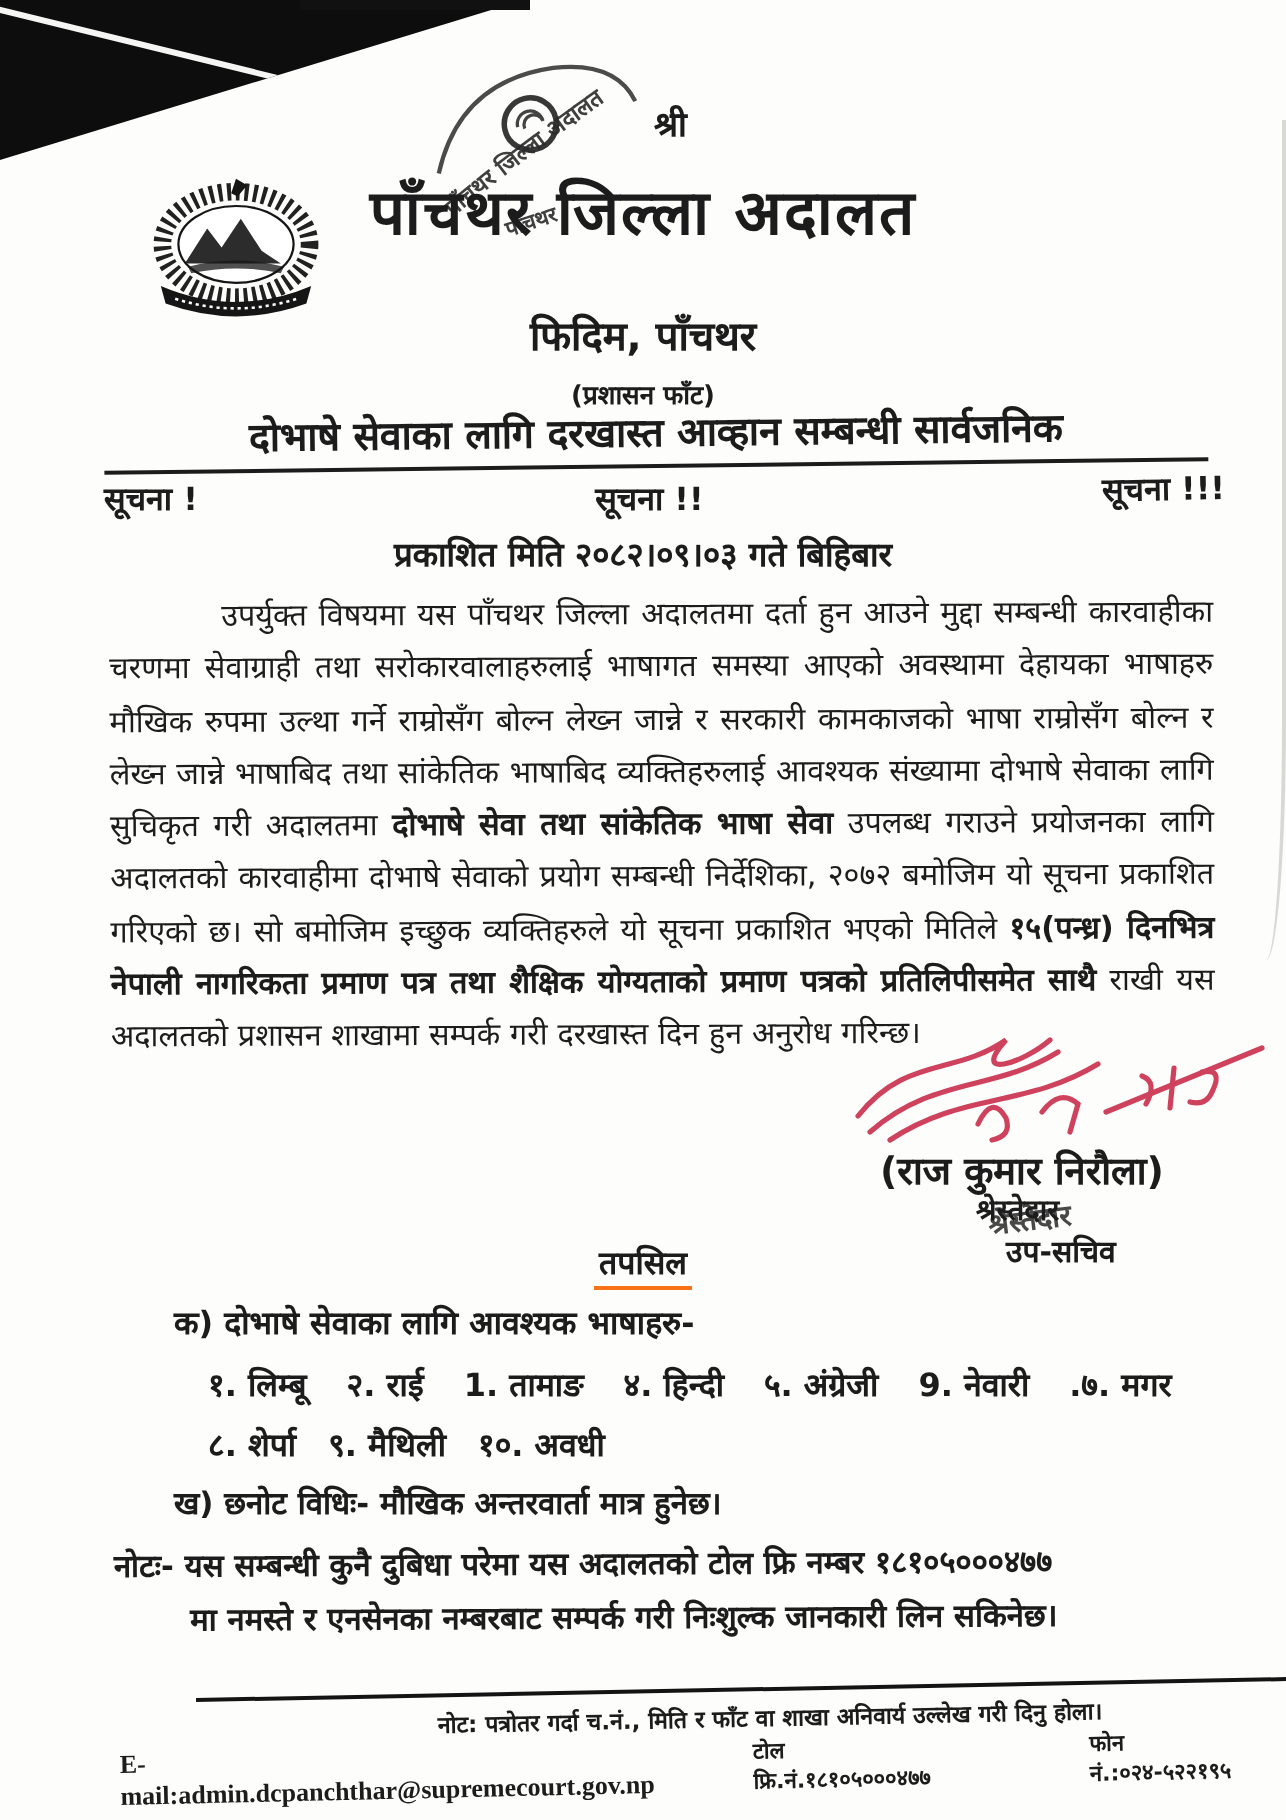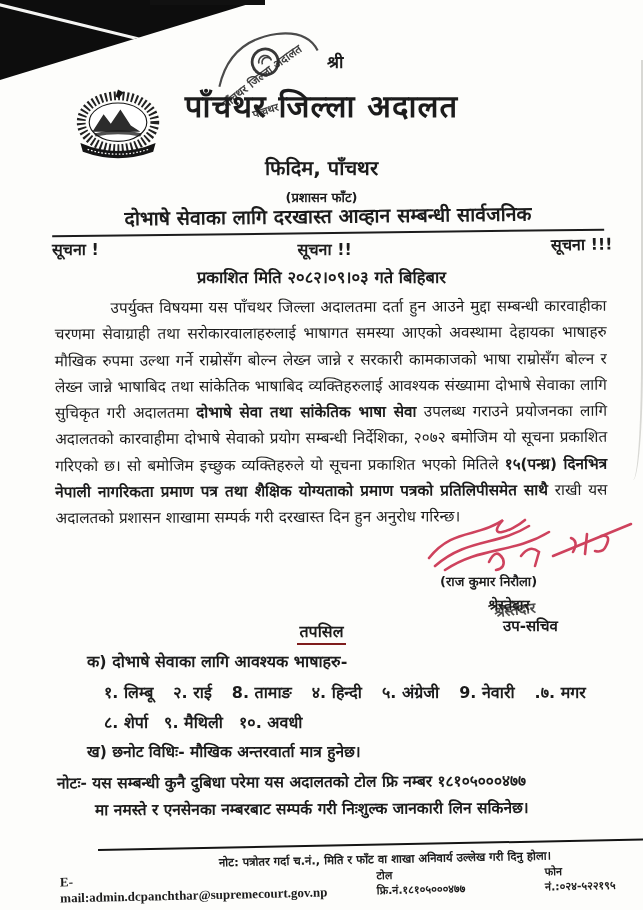--- a/index.html
+++ b/index.html
@@ -43,27 +43,27 @@
   .suchana-3{transform:translateY(-5px) rotate(-1deg);}
   .pub-date{top:265px;left:0;width:100%;text-align:center;font-size:16.5px;font-weight:bold;}
   
   .body-par{
     top:294px;left:55px;width:552px;
     font-size:15.3px;line-height:26.3px;text-align:justify;text-indent:56px;
     transform:rotate(-0.25deg);
   }
   
   .sig-svg{top:512px;left:425px;}
-  .sig-name{top:572px;left:440px;font-size:13px;font-weight:bold;}
+  .sig-name{top:572px;left:440px;font-size:19px;font-weight:bold;}
   .sig-title1{top:594px;left:488px;font-size:14.5px;font-weight:bold;}
   .sig-title1-ghost{top:599px;left:494px;font-size:14.5px;font-weight:bold;opacity:.8;transform:rotate(-7deg);}
   .sig-title2{top:615px;left:503px;font-size:15px;font-weight:bold;text-align:right;}
   
   .tapasil-h{top:620px;left:0;width:100%;text-align:center;font-size:16px;font-weight:bold;}
-  .tapasil-h span{border-bottom:2px solid #7f1d1d;padding:0 2px 2px;}
+  .tapasil-h span{border-bottom:2px solid #f97316;padding:0 2px 2px;}
   .item-ka{top:650px;left:87px;font-size:16px;font-weight:bold;}
   .lang-row1{top:681px;left:104px;width:520px;display:flex;gap:20px;font-size:16px;font-weight:bold;}
   .lang-row2{top:711px;left:104px;width:520px;display:flex;gap:16px;font-size:16px;font-weight:bold;}
   .item-kha{top:740px;left:87px;font-size:15.5px;font-weight:bold;text-align:center;}
   
   .note-block{top:769px;left:57px;width:552px;font-size:15.5px;font-weight:bold;line-height:27px;transform:rotate(-0.3deg);}
   .note-line2{padding-left:38px;}
   
   .divider{top:849px;left:98px;width:546px;border-top:2.5px solid #141414;transform:rotate(-1.1deg);transform-origin:left top;}
   .footer-note{top:851px;left:150px;width:470px;text-align:center;font-size:11.5px;font-weight:bold;transform:rotate(-1.2deg);}
@@ -150,21 +150,21 @@
   <div class="abs sig-title1-ghost">श्रेस्तेदार</div>
   <div class="abs sig-title2">उप-सचिव</div>
 
   <div class="abs tapasil-h">
     <span>तपसिल</span>
   </div>
   <div class="abs item-ka">क) दोभाषे सेवाका लागि आवश्यक भाषाहरु-</div>
   <div class="abs lang-row1">
     <span>१. लिम्बू</span>
     <span>२. राई</span>
-    <span>8. तामाङ</span>
+    <span>1. तामाङ</span>
     <span>४. हिन्दी</span>
     <span>५. अंग्रेजी</span>
     <span>9. नेवारी</span>
     <span>.७. मगर</span>
   </div>
   <div class="abs lang-row2">
     <span>८. शेर्पा</span>
     <span>९. मैथिली</span>
     <span>१०. अवधी</span>
   </div>

